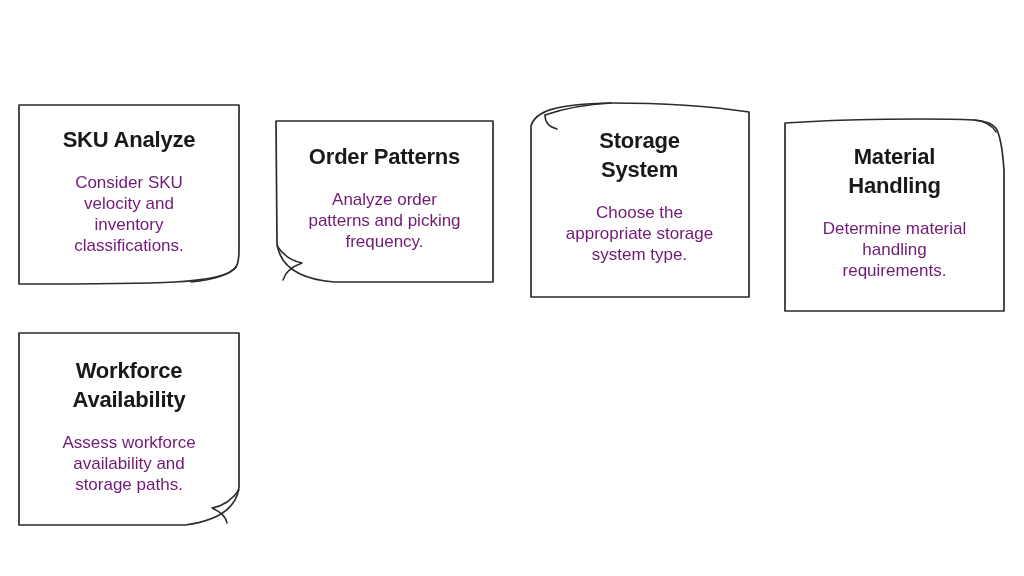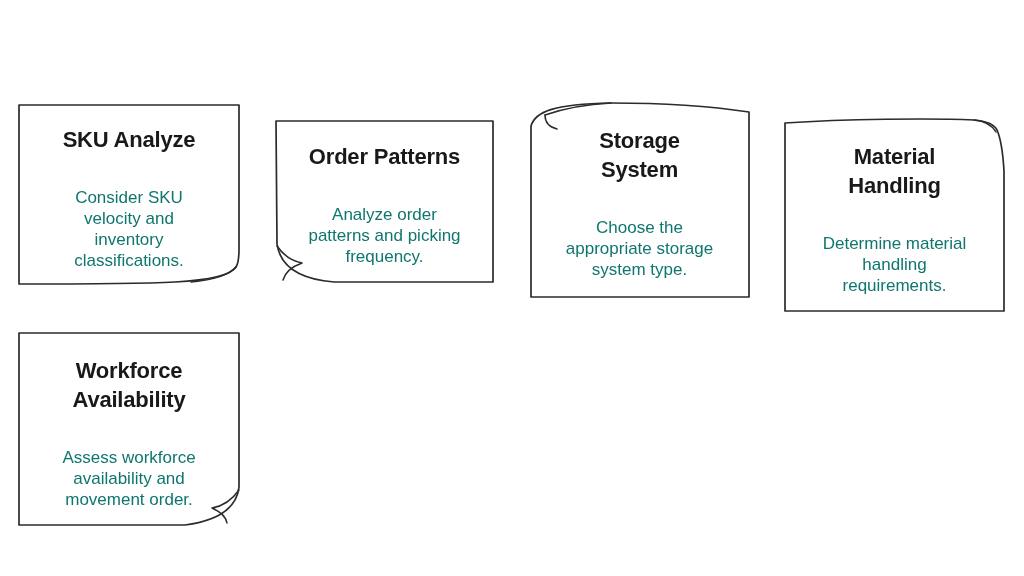--- a/index.html
+++ b/index.html
@@ -28,26 +28,26 @@
   }
   .card-title {
     font-size: 22px;
     line-height: 29px;
     font-weight: 700;
     letter-spacing: -0.2px;
     white-space: pre-line;
     color: #191919;
   }
   .card-body {
-    margin-top: 33px;
+    margin-top: 18px;
     font-size: 17px;
     line-height: 21px;
     font-weight: 400;
     white-space: pre-line;
-    color: #0f766e;
+    color: #701a75;
   }
   .outline { fill: #ffffff; stroke: #2b2b2b; stroke-width: 1.7; stroke-linejoin: round; }
   .accent  { fill: none;    stroke: #2b2b2b; stroke-width: 1.5; stroke-linejoin: round; stroke-linecap: round; }
   
   .c1 { left: 15px;  top: 101px; width: 228px; height: 185px; --pt: 24px; }
   .c2 { left: 272px; top: 117px; width: 225px; height: 169px; --pt: 25px; }
   .c3 { left: 526px; top: 99px;  width: 227px; height: 201px; --pt: 27px; }
   .c4 { left: 781px; top: 116px; width: 227px; height: 199px; --pt: 26px; }
   .c5 { left: 15px;  top: 329px; width: 228px; height: 200px; --pt: 27px; }
 </style>
@@ -115,17 +115,17 @@
   <div class="card c5">
     <svg viewBox="0 0 228 200" aria-hidden="true">
       <path class="outline" d="M4 4 L224 4 L224 158 C222 176 208 191 170 196 L4 196 Z"></path>
       <path class="accent" d="M224 161 C217 171 209 177 197 179 C206 183 211 188 212 194"></path>
     </svg>
     <div class="content">
       <div class="card-title">Workforce
 Availability</div>
       <div class="card-body">Assess workforce
 availability and
-movement order.</div>
+storage paths.</div>
     </div>
   </div>
 
 </div>
 
 </body></html>

